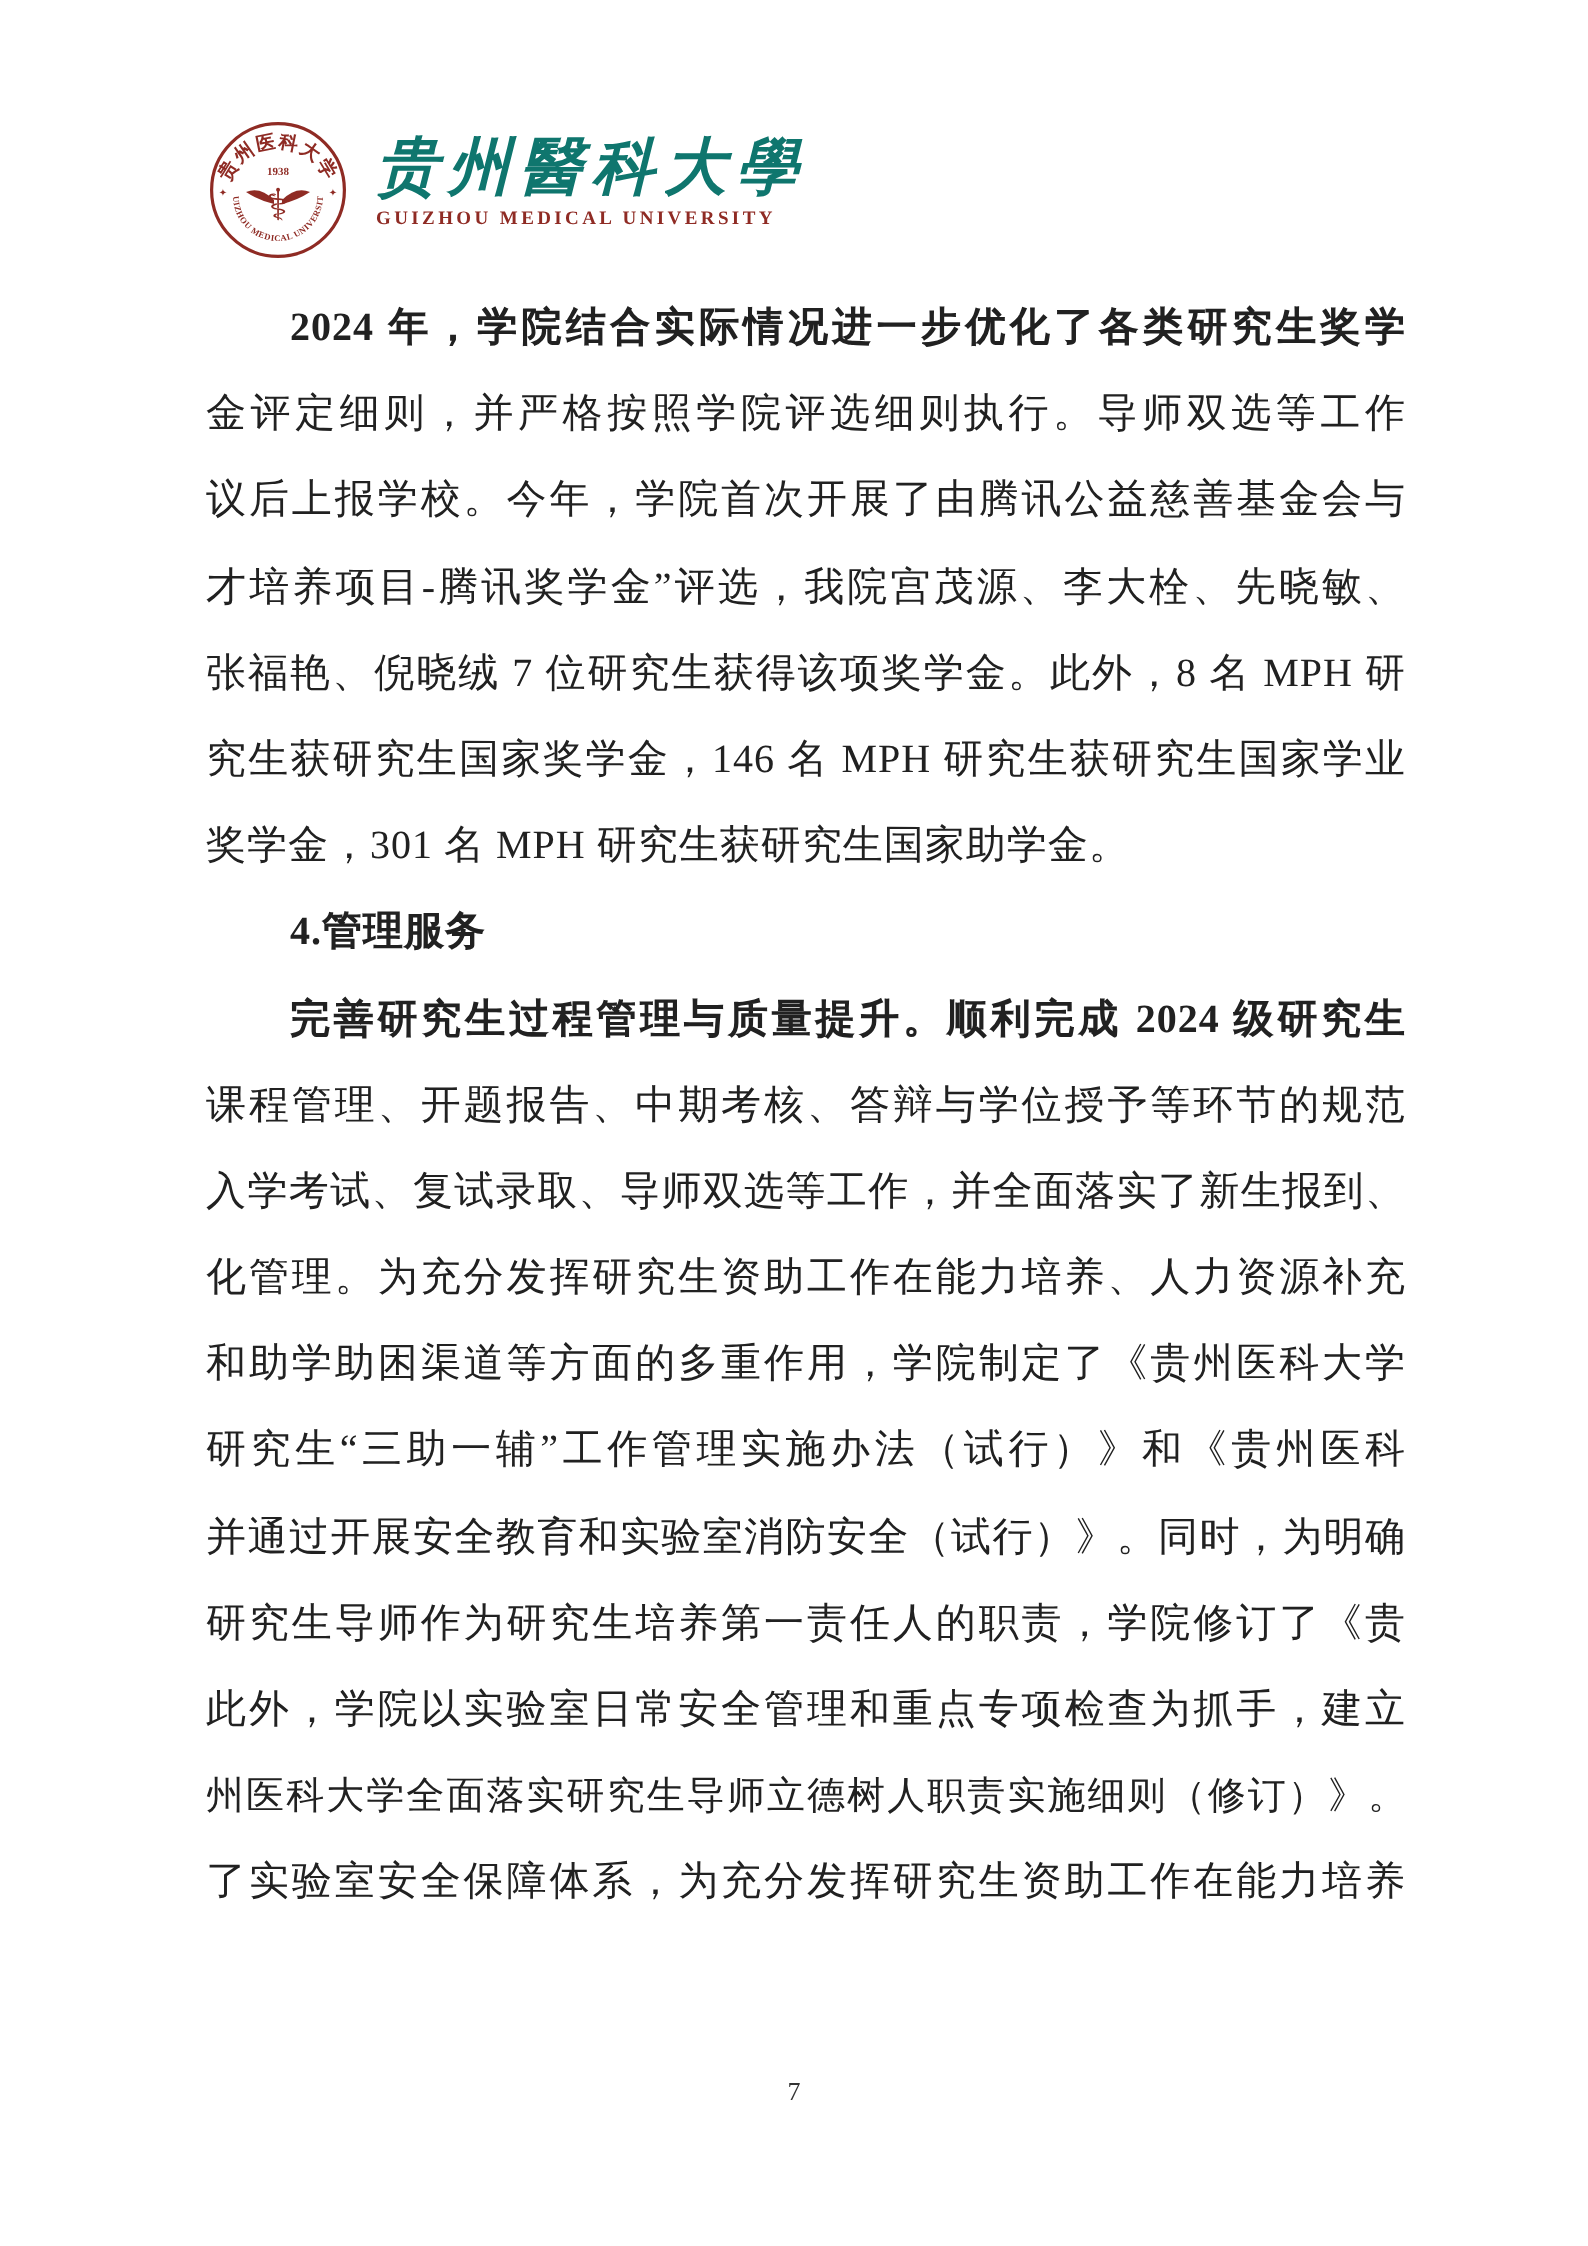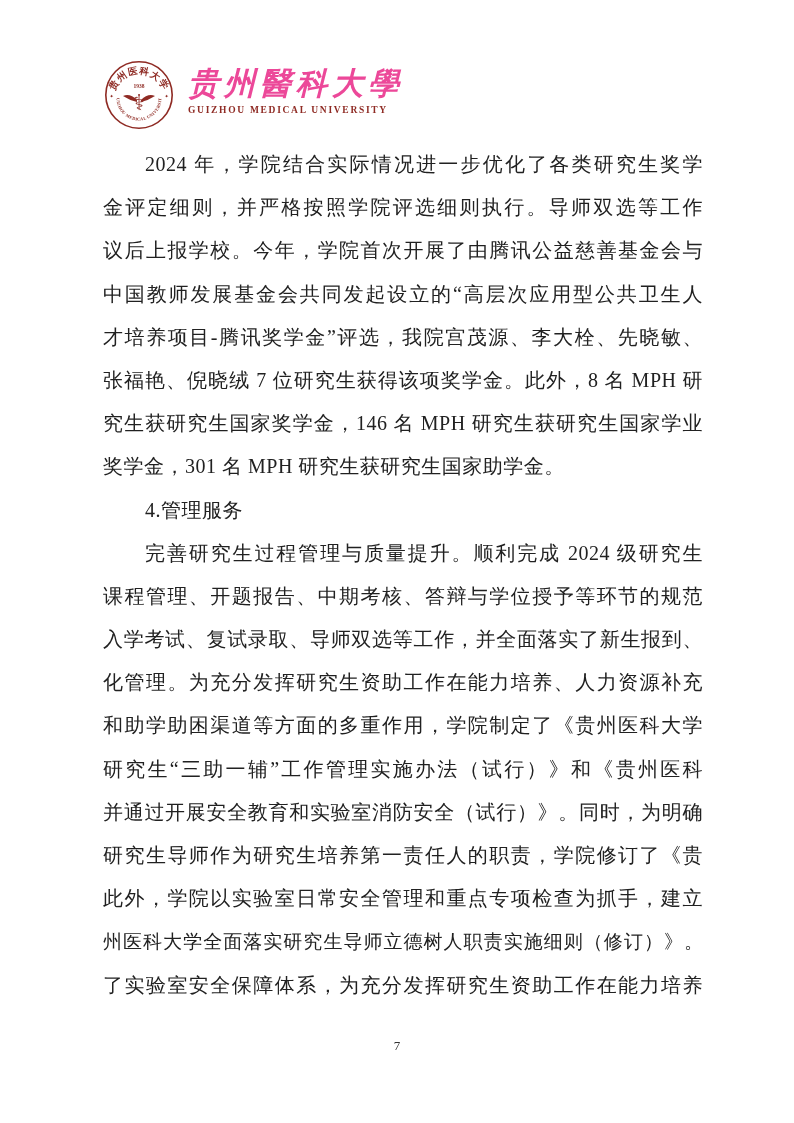--- a/index.html
+++ b/index.html
@@ -22,21 +22,21 @@
     align-items: flex-start;
   }
   .seal { width: 70px; height: 70px; flex: 0 0 auto; }
   .brand { margin-left: 14px; padding-top: 7px; }
   .brand-zh {
     font-size: 31px;
     line-height: 34px;
     font-weight: bold;
     font-style: italic;
     letter-spacing: 5px;
-    color: #ec4899;
+    color: #0f766e;
     white-space: nowrap;
   }
   .brand-en {
     margin-top: 4px;
     font-family: "Liberation Serif", "DejaVu Serif", serif;
     font-size: 9.5px;
     font-weight: bold;
     letter-spacing: 1.7px;
     color: #8f2b24;
     white-space: nowrap;
@@ -53,21 +53,21 @@
     font-size: 20px;
     height: 43.2px;
     line-height: 43.2px;
     letter-spacing: 0.5px;
     overflow: hidden;
   }
   .line.just {
     text-align: justify;
     text-align-last: justify;
   }
-  .line.ind { text-indent: 42px; }
+  .line.ind { text-indent: 42px; font-weight: bold; }
   .line.cmp { font-size: 19px; letter-spacing: 0; }
   
   .pagenum {
     position: absolute;
     top: 1038px;
     left: 0;
     width: 100%;
     text-align: center;
     font-size: 13px;
     color: #333333;
@@ -101,21 +101,20 @@
     <div class="brand">
       <div class="brand-zh">贵州醫科大學</div>
       <div class="brand-en">GUIZHOU MEDICAL UNIVERSITY</div>
     </div>
   </div>
 
   <div class="doc-body">
       <div class="line just ind">2024 年，学院结合实际情况进一步优化了各类研究生奖学</div>
       <div class="line just">金评定细则，并严格按照学院评选细则执行。导师双选等工作</div>
       <div class="line just">议后上报学校。今年，学院首次开展了由腾讯公益慈善基金会与</div>
-      <div class="line just">中国教师发展基金会共同发起设立的“高层次应用型公共卫生人</div>
       <div class="line just">才培养项目-腾讯奖学金”评选，我院宫茂源、李大栓、先晓敏、</div>
       <div class="line just">张福艳、倪晓绒 7 位研究生获得该项奖学金。此外，8 名 MPH 研</div>
       <div class="line just">究生获研究生国家奖学金，146 名 MPH 研究生获研究生国家学业</div>
       <div class="line">奖学金，301 名 MPH 研究生获研究生国家助学金。</div>
       <div class="line ind">4.管理服务</div>
       <div class="line just ind">完善研究生过程管理与质量提升。顺利完成 2024 级研究生</div>
       <div class="line just">课程管理、开题报告、中期考核、答辩与学位授予等环节的规范</div>
       <div class="line just">入学考试、复试录取、导师双选等工作，并全面落实了新生报到、</div>
       <div class="line just">化管理。为充分发挥研究生资助工作在能力培养、人力资源补充</div>
       <div class="line just">和助学助困渠道等方面的多重作用，学院制定了《贵州医科大学</div>

